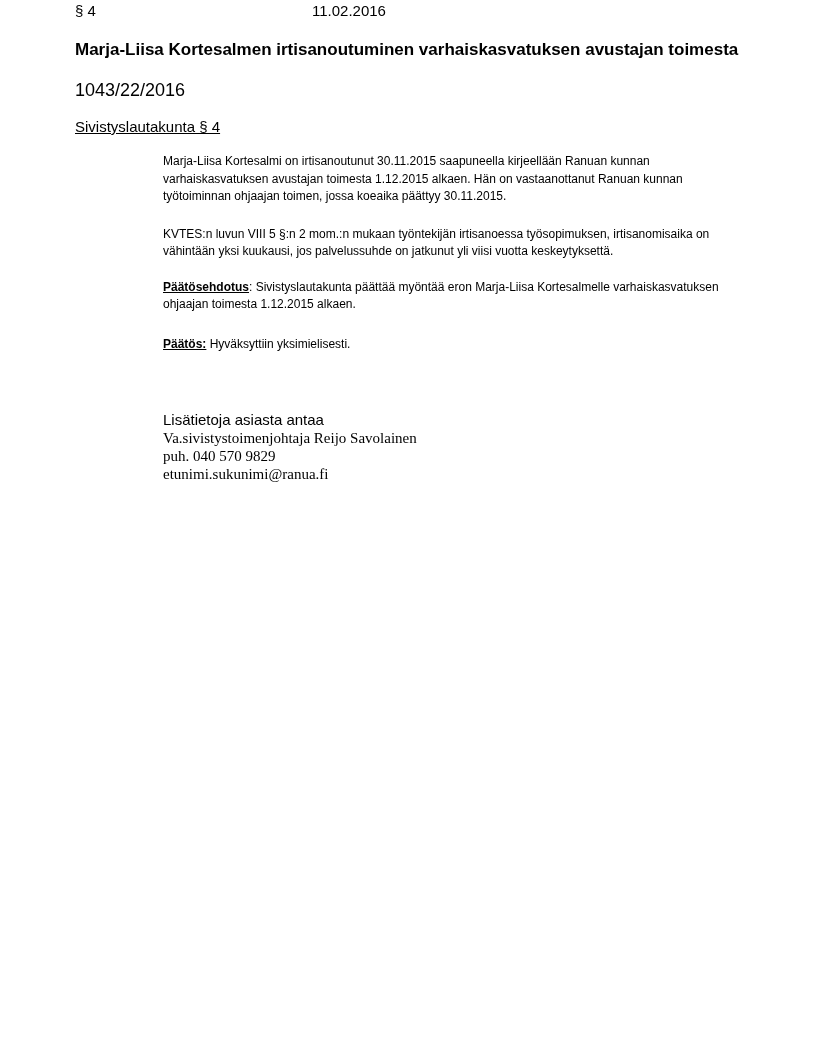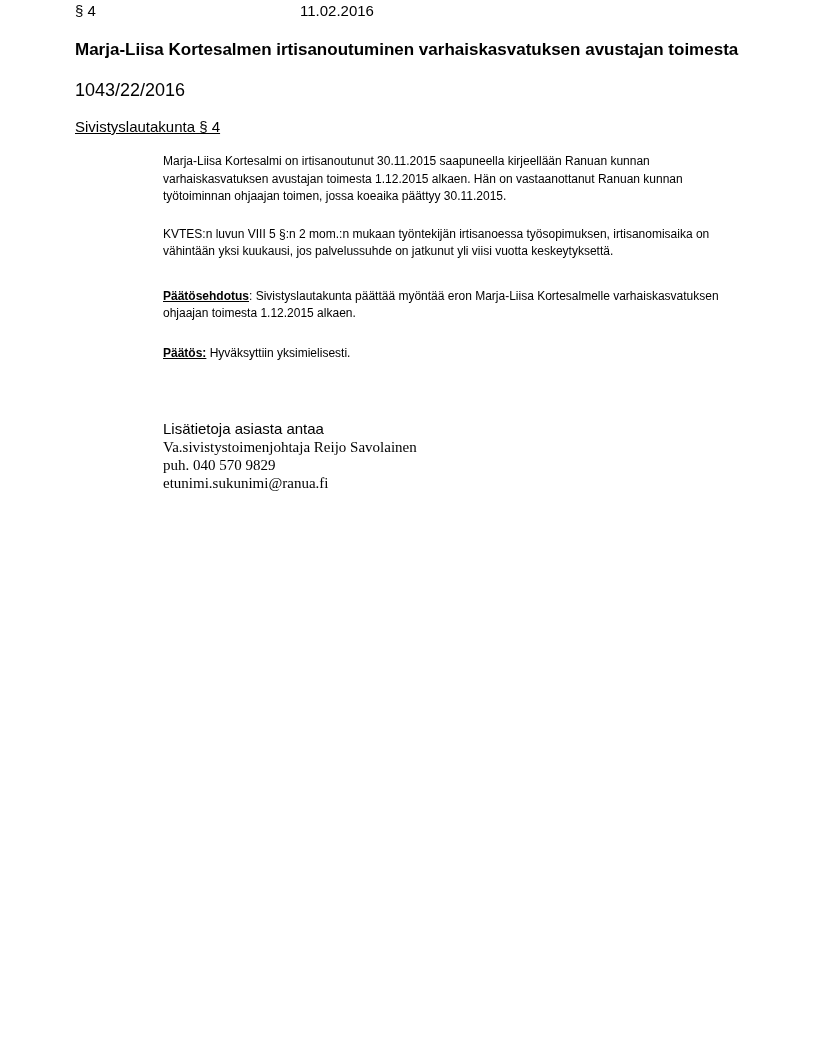--- a/index.html
+++ b/index.html
@@ -16,21 +16,21 @@
     padding: 2px 76px 0 75px;
     overflow: hidden;
   }
   .doc-header {
     display: flex;
     font-size: 15px;
     line-height: 18px;
   }
   .doc-header .committee { width: 220px; }
   .doc-header .section   { width: 225px; }
-  .doc-header .date      { flex: 1; }
+  .doc-header .date      { flex: 1; margin-left: 12px; }
   .doc-title {
     margin-top: 19px;
     width: 672px;
     font-size: 17px;
     font-weight: bold;
     line-height: 21px;
   }
   .case-number {
     margin-top: 21px;
     font-size: 18px;
@@ -44,21 +44,21 @@
   }
   .body-block {
     margin-left: 88px;
     width: 582px;
     font-size: 12px;
     line-height: 17.5px;
   }
   .para  { margin-top: 0; }
   .p1 { margin-top: 17px; }
   .p2 { margin-top: 20px; }
-  .p3 { margin-top: 27px; }
+  .p3 { margin-top: 18px; }
   .p4 { margin-top: 22px; }
   .p5 { margin-top: 16px; }
   .label-bu {
     font-weight: bold;
     text-decoration: underline;
   }
   .contact-row {
     margin-top: 58px;
     margin-left: 88px;
     display: flex;

